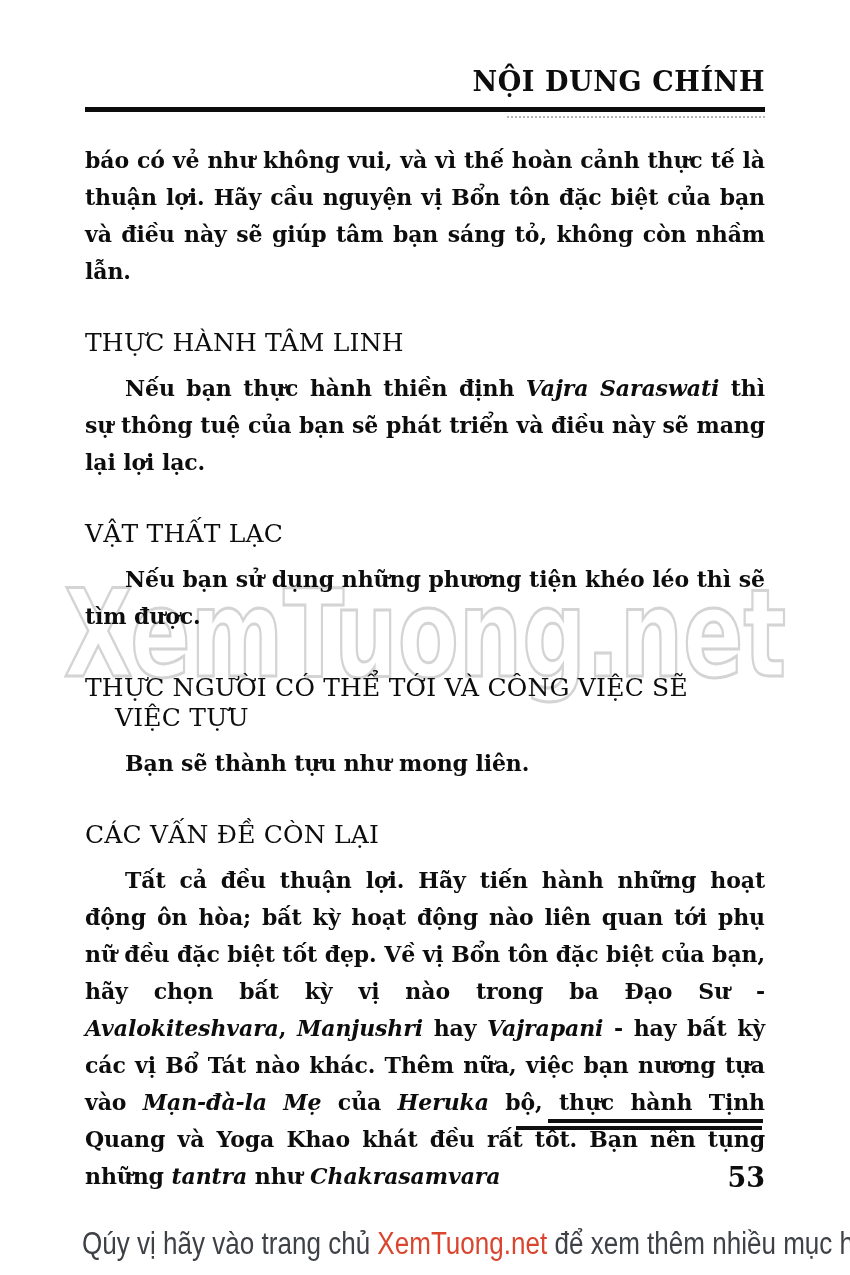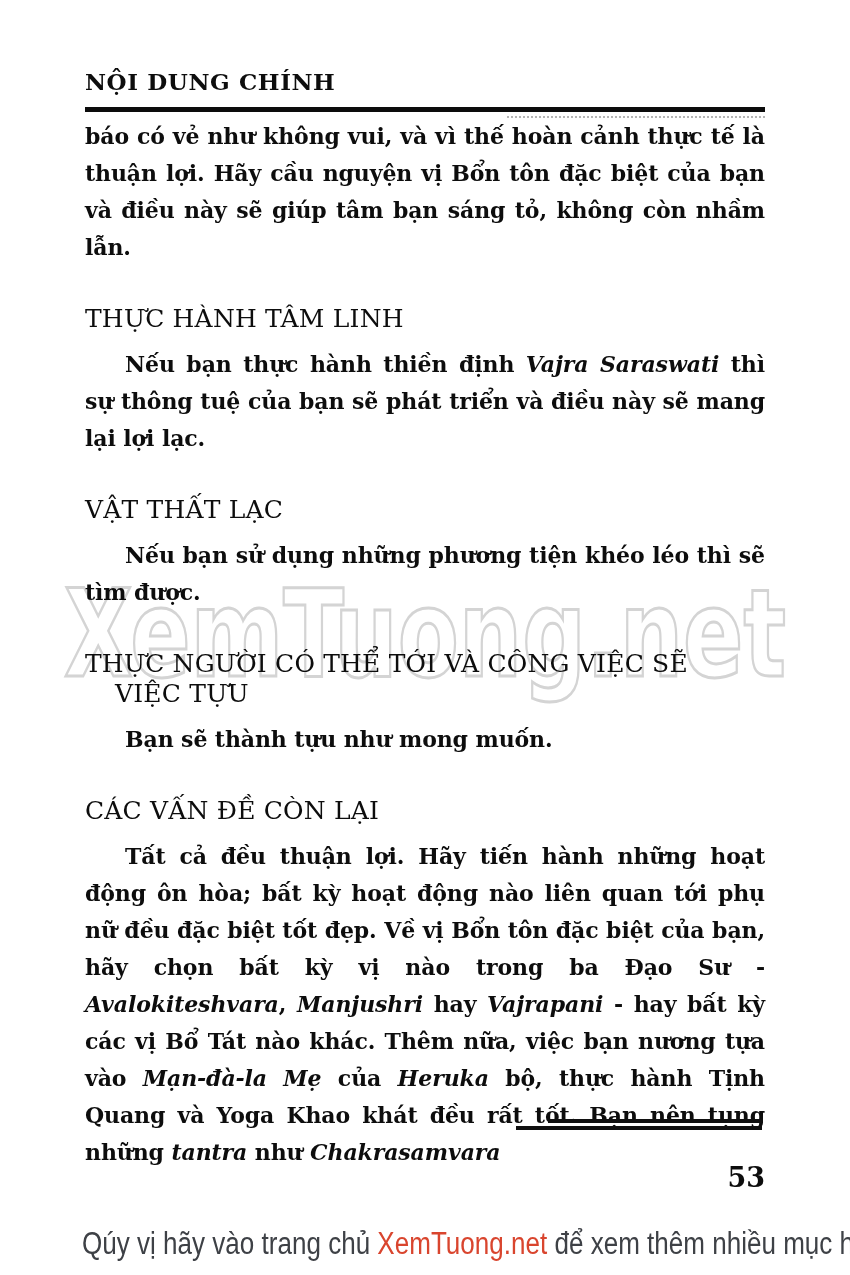--- a/index.html
+++ b/index.html
@@ -19,23 +19,23 @@
     z-index: 0;
     pointer-events: none;
   }
   .content {
     position: relative;
     z-index: 1;
     padding: 0 85px;
   }
   .header-title {
     margin-top: 68px;
-    text-align: left;
+    text-align: right;
     font-weight: bold;
-    font-size: 23px;
+    font-size: 27px;
     letter-spacing: 0.6px;
     line-height: 28px;
   }
   .header-rule {
     margin-top: 11px;
     height: 5px;
     background: #0c0c0c;
   }
   .header-rule-artifact {
     height: 2px;
@@ -56,21 +56,21 @@
   .h-wrap { padding-left: 30px; }
   p.body {
     margin: 0;
     font-size: 22px;
     font-weight: bold;
     line-height: 37px;
     text-align: justify;
     letter-spacing: -0.1px;
   }
   p.body.indent { text-indent: 40px; }
-  section.first p.body { }
+  section.first p.body { margin-top: 24px; }
   em { font-style: italic; }
   .rule-a {
     position: absolute;
     left: 548px; top: 1119px;
     width: 215px; height: 4px;
     background: #101010;
     z-index: 1;
   }
   .rule-b {
     position: absolute;
@@ -135,21 +135,21 @@
           <h2>
             <span class="h-line">VẬT THẤT LẠC</span>
           </h2>
           <p class="body indent"><span>Nếu bạn sử dụng những phương tiện khéo léo thì sẽ tìm được.</span></p>
         </section>
         <section>
           <h2>
             <span class="h-line">THỰC NGƯỜI CÓ THỂ TỚI VÀ CÔNG VIỆC SẼ</span>
             <span class="h-line h-wrap">VIỆC TỰU</span>
           </h2>
-          <p class="body indent"><span>Bạn sẽ thành tựu như mong muốn.</span></p>
+          <p class="body indent"><span>Bạn sẽ thành tựu như mong liên.</span></p>
         </section>
         <section>
           <h2>
             <span class="h-line">CÁC VẤN ĐỀ CÒN LẠI</span>
           </h2>
           <p class="body indent"><span>Tất cả đều thuận lợi. Hãy tiến hành những hoạt động ôn hòa; bất kỳ hoạt động nào liên quan tới phụ nữ đều đặc biệt tốt đẹp. Về vị Bổn tôn đặc biệt của bạn, hãy chọn bất kỳ vị nào trong ba Đạo Sư - </span><em>Avalokiteshvara</em><span>, </span><em>Manjushri</em><span> hay </span><em>Vajrapani</em><span> - hay bất kỳ các vị Bổ Tát nào khác. Thêm nữa, việc bạn nương tựa vào </span><em>Mạn-đà-la Mẹ</em><span> của </span><em>Heruka</em><span> bộ, thực hành Tịnh Quang và Yoga Khao khát đều rất tốt. Bạn nên tụng những </span><em>tantra</em><span> như </span><em>Chakrasamvara</em></p>
         </section>
       </div>
   </div>
 

